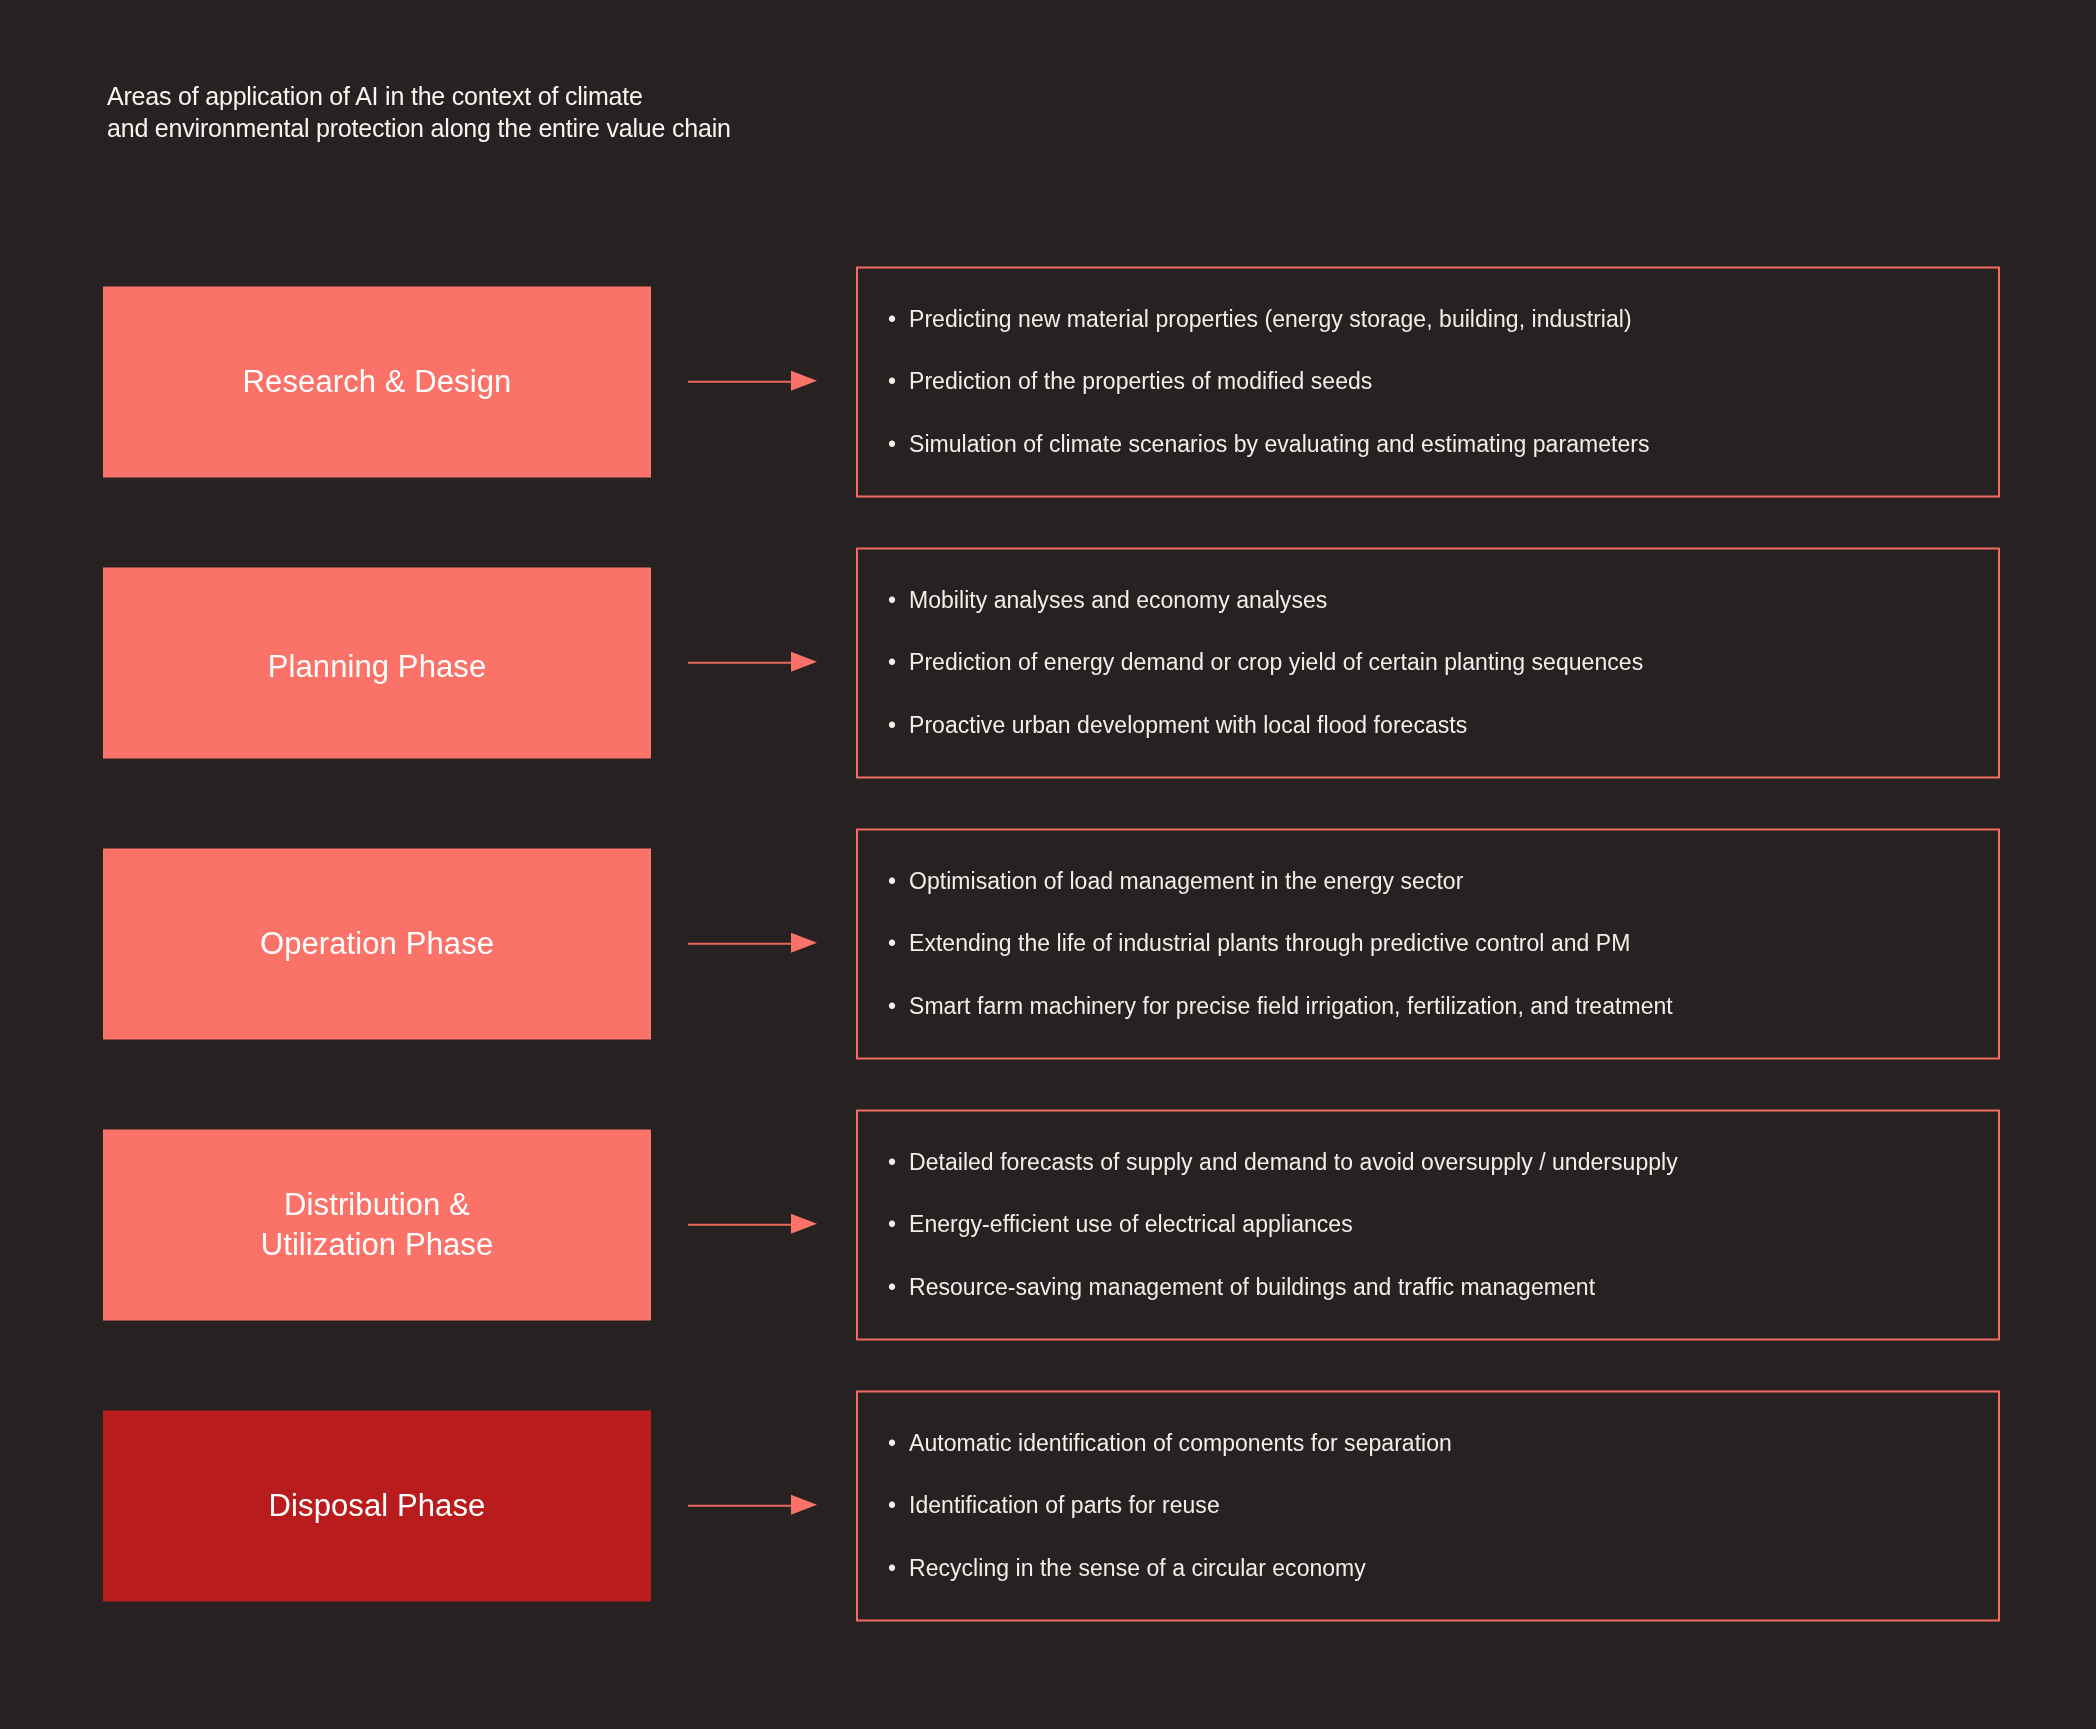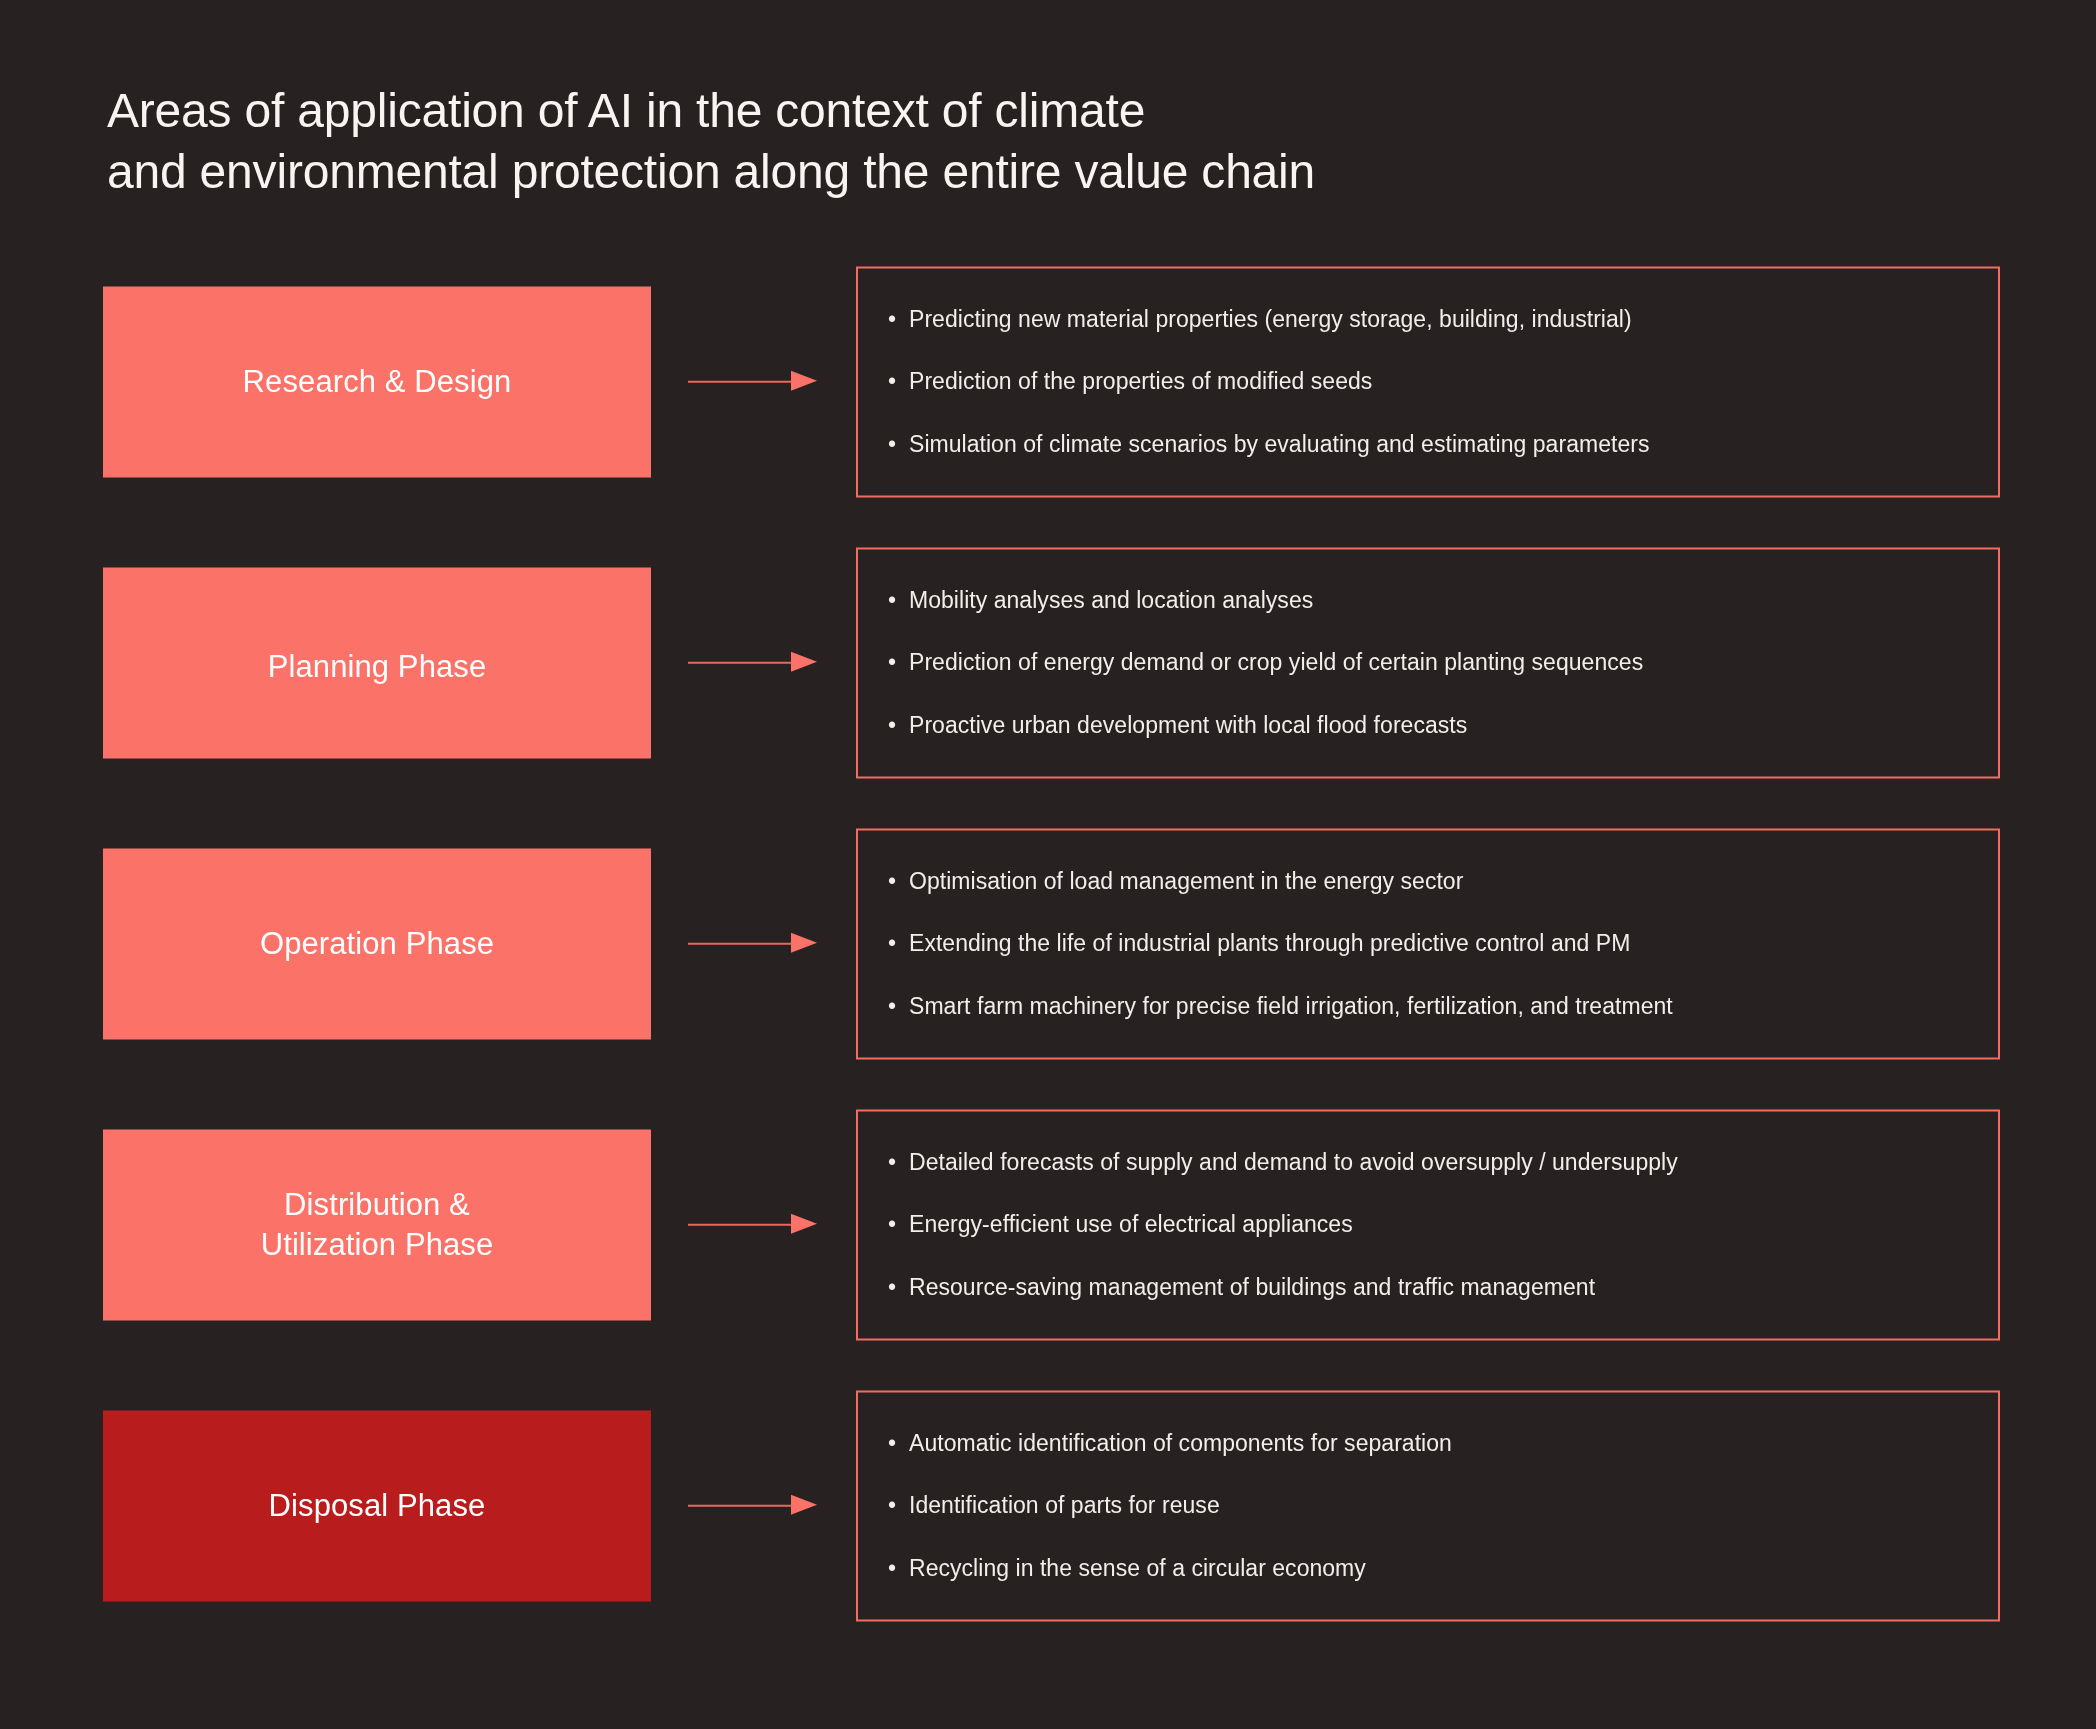--- a/index.html
+++ b/index.html
@@ -13,21 +13,21 @@
 
   
   #title-block {
     position:absolute;
     left:107px; top:80px;
     width:1485px;
   }
   #title-block .title-line {
     display:block;
     color:#F7F4F2;
-    font-size:48px;
+    font-size:25px;
     font-weight:400;
     line-height:1.28;
     letter-spacing:-0.2px;
     white-space:nowrap;
   }
 
   
   #diagram {
     position:absolute;
     left:0; top:241px;
@@ -159,21 +159,21 @@
     <div class="phase-box" style="background: rgb(251, 114, 104);">
       <span class="phase-label" style="color: rgb(255, 255, 255); margin-top: 8px;">Planning Phase</span>
     </div>
     <div class="connector">
       <div class="shaft" style="background: rgb(232, 104, 92);"></div>
       <div class="head" style="border-left-color: rgb(251, 114, 104);"></div>
     </div>
     <div class="items-box" style="border-color: rgb(242, 108, 97);">
       <div class="bullet-row">
         <span class="bullet-dot">•</span>
-        <span class="bullet-text">Mobility analyses and location analyses</span>
+        <span class="bullet-text">Mobility analyses and economy analyses</span>
       </div>
       <div class="bullet-row">
         <span class="bullet-dot">•</span>
         <span class="bullet-text">Prediction of energy demand or crop yield of certain planting sequences</span>
       </div>
       <div class="bullet-row">
         <span class="bullet-dot">•</span>
         <span class="bullet-text">Proactive urban development with local flood forecasts</span>
       </div>
     </div>

